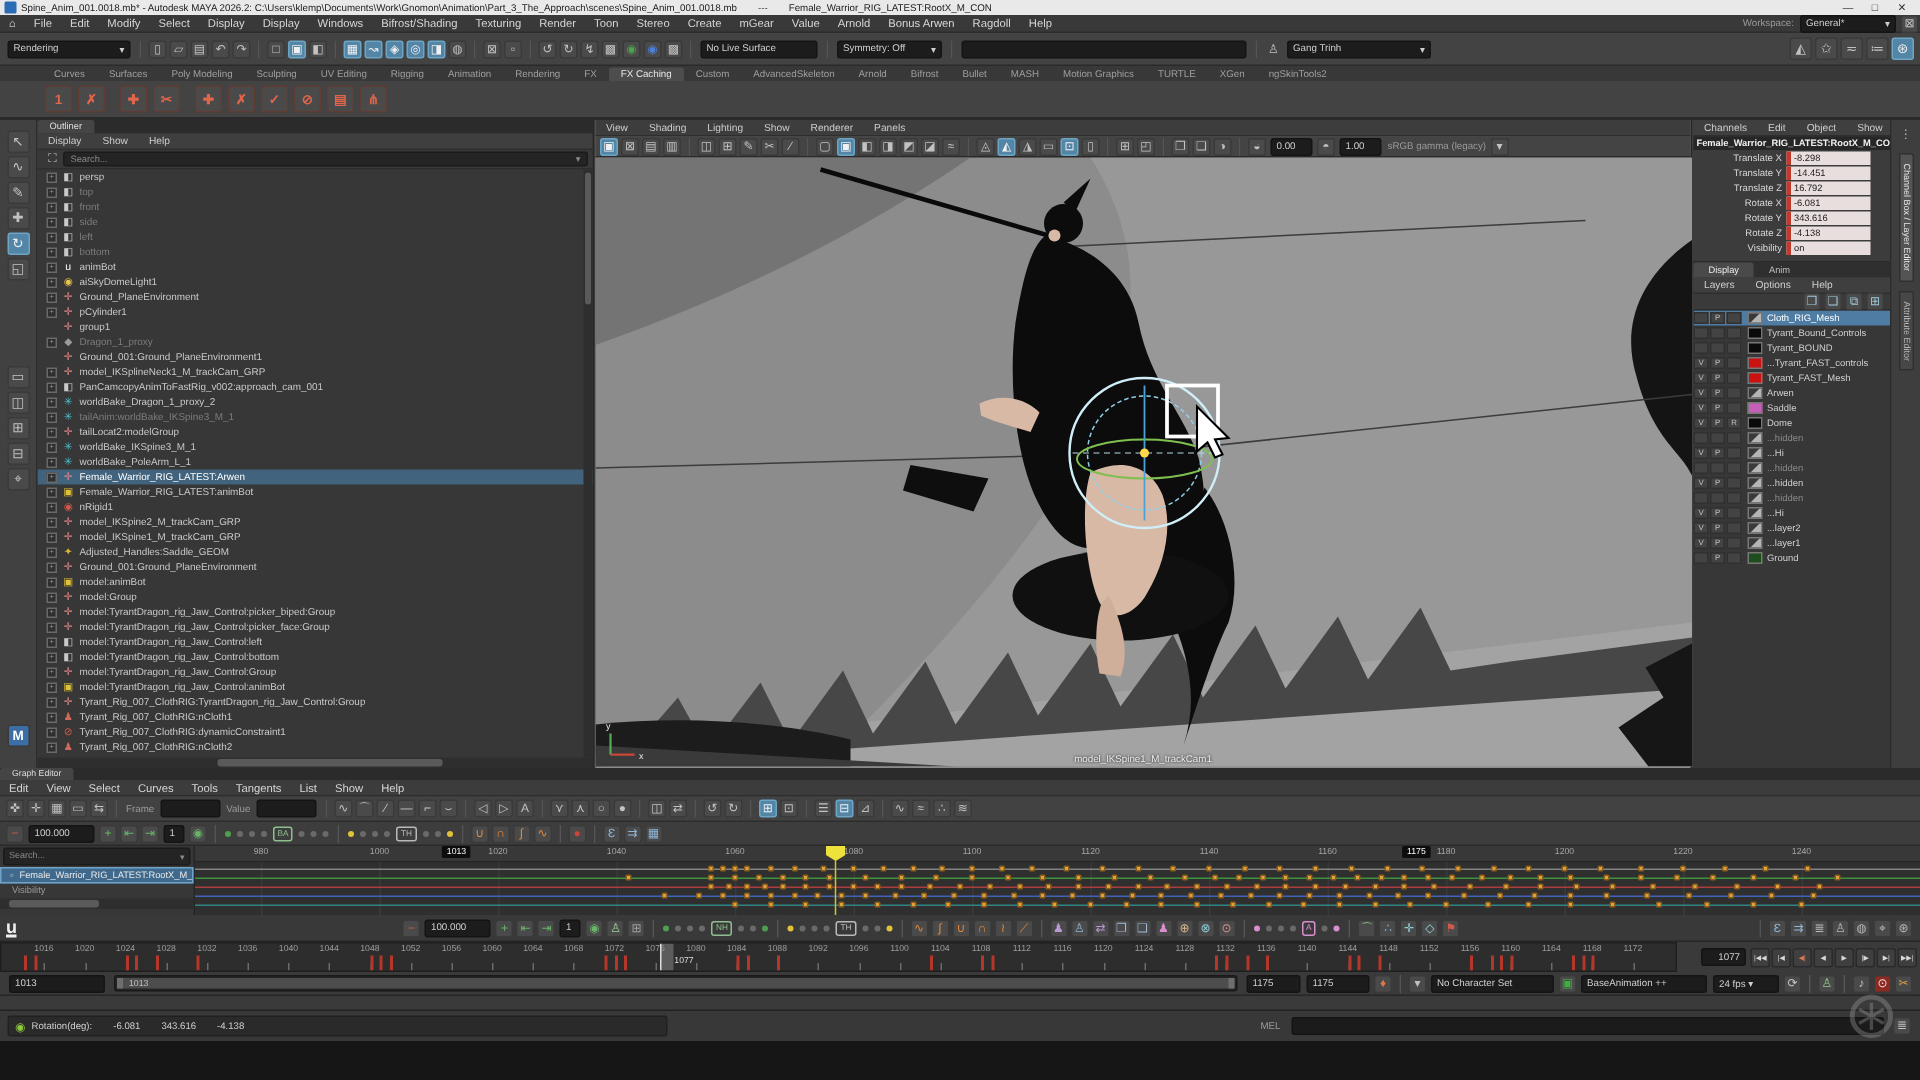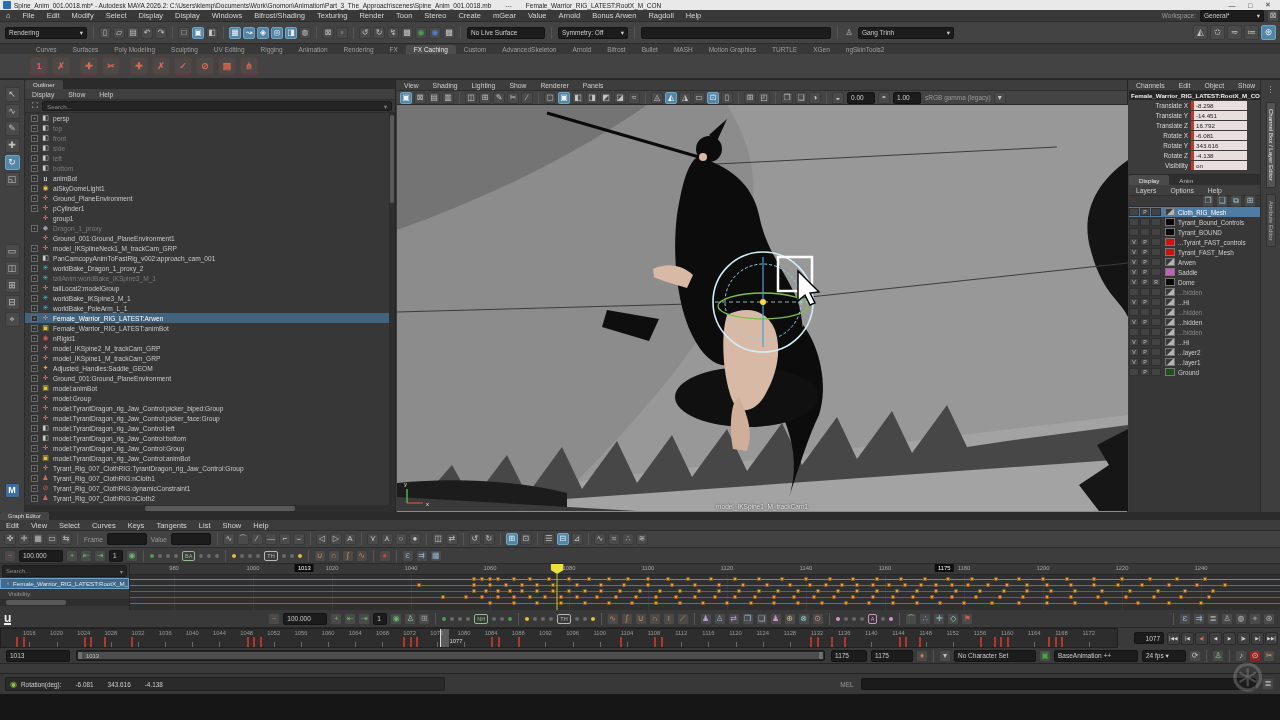--- a/index.html
+++ b/index.html
@@ -800,21 +800,21 @@
   </div>
 
   <div id="getitle" class="abs">
     <span class="paneltab">Graph Editor</span>
   </div>
   <div id="gemenus" class="abs">
       <span class="menu-item">Edit</span>
       <span class="menu-item">View</span>
       <span class="menu-item">Select</span>
       <span class="menu-item">Curves</span>
-      <span class="menu-item">Keys</span>
+      <span class="menu-item">Tools</span>
       <span class="menu-item">Tangents</span>
       <span class="menu-item">List</span>
       <span class="menu-item">Show</span>
       <span class="menu-item">Help</span>
     </div>
   <div id="getb1" class="abs">
       <span class="ic sm">✜</span>
       <span class="ic sm">✛</span>
       <span class="ic sm">▦</span>
       <span class="ic sm">▭</span>

